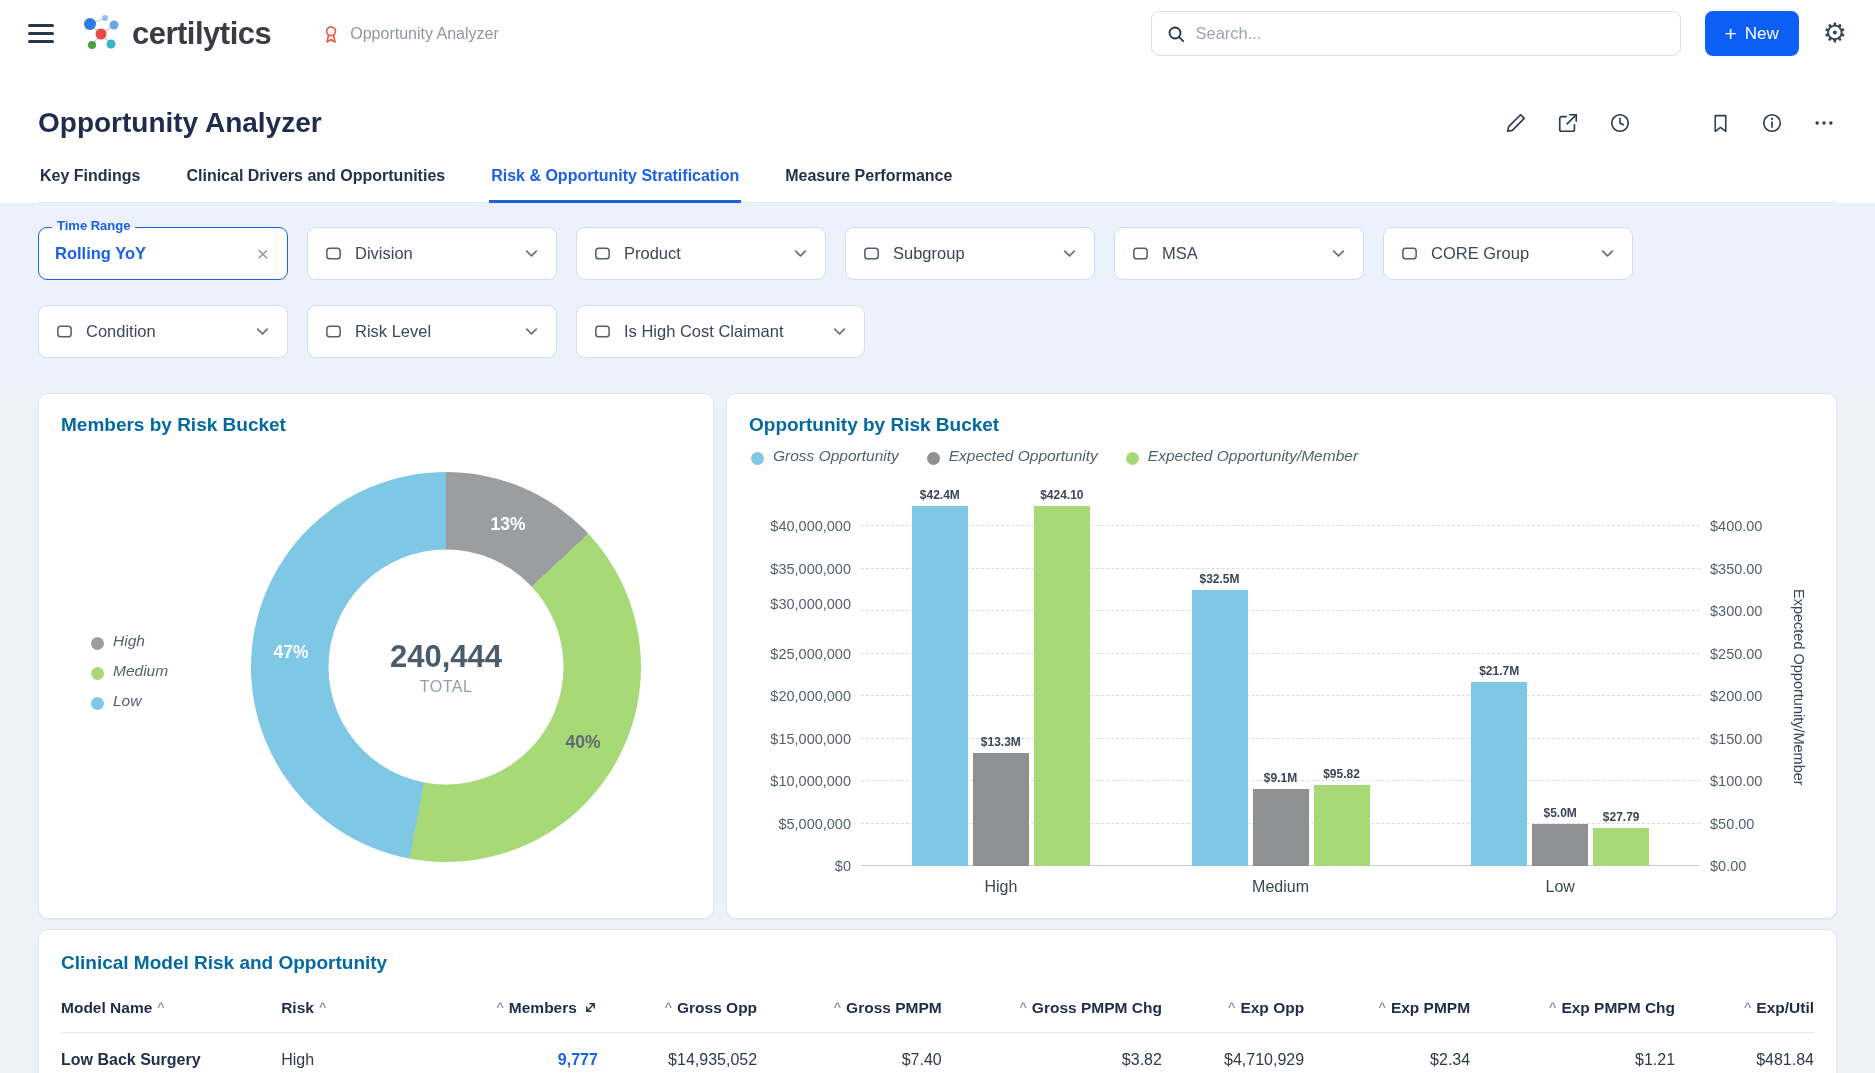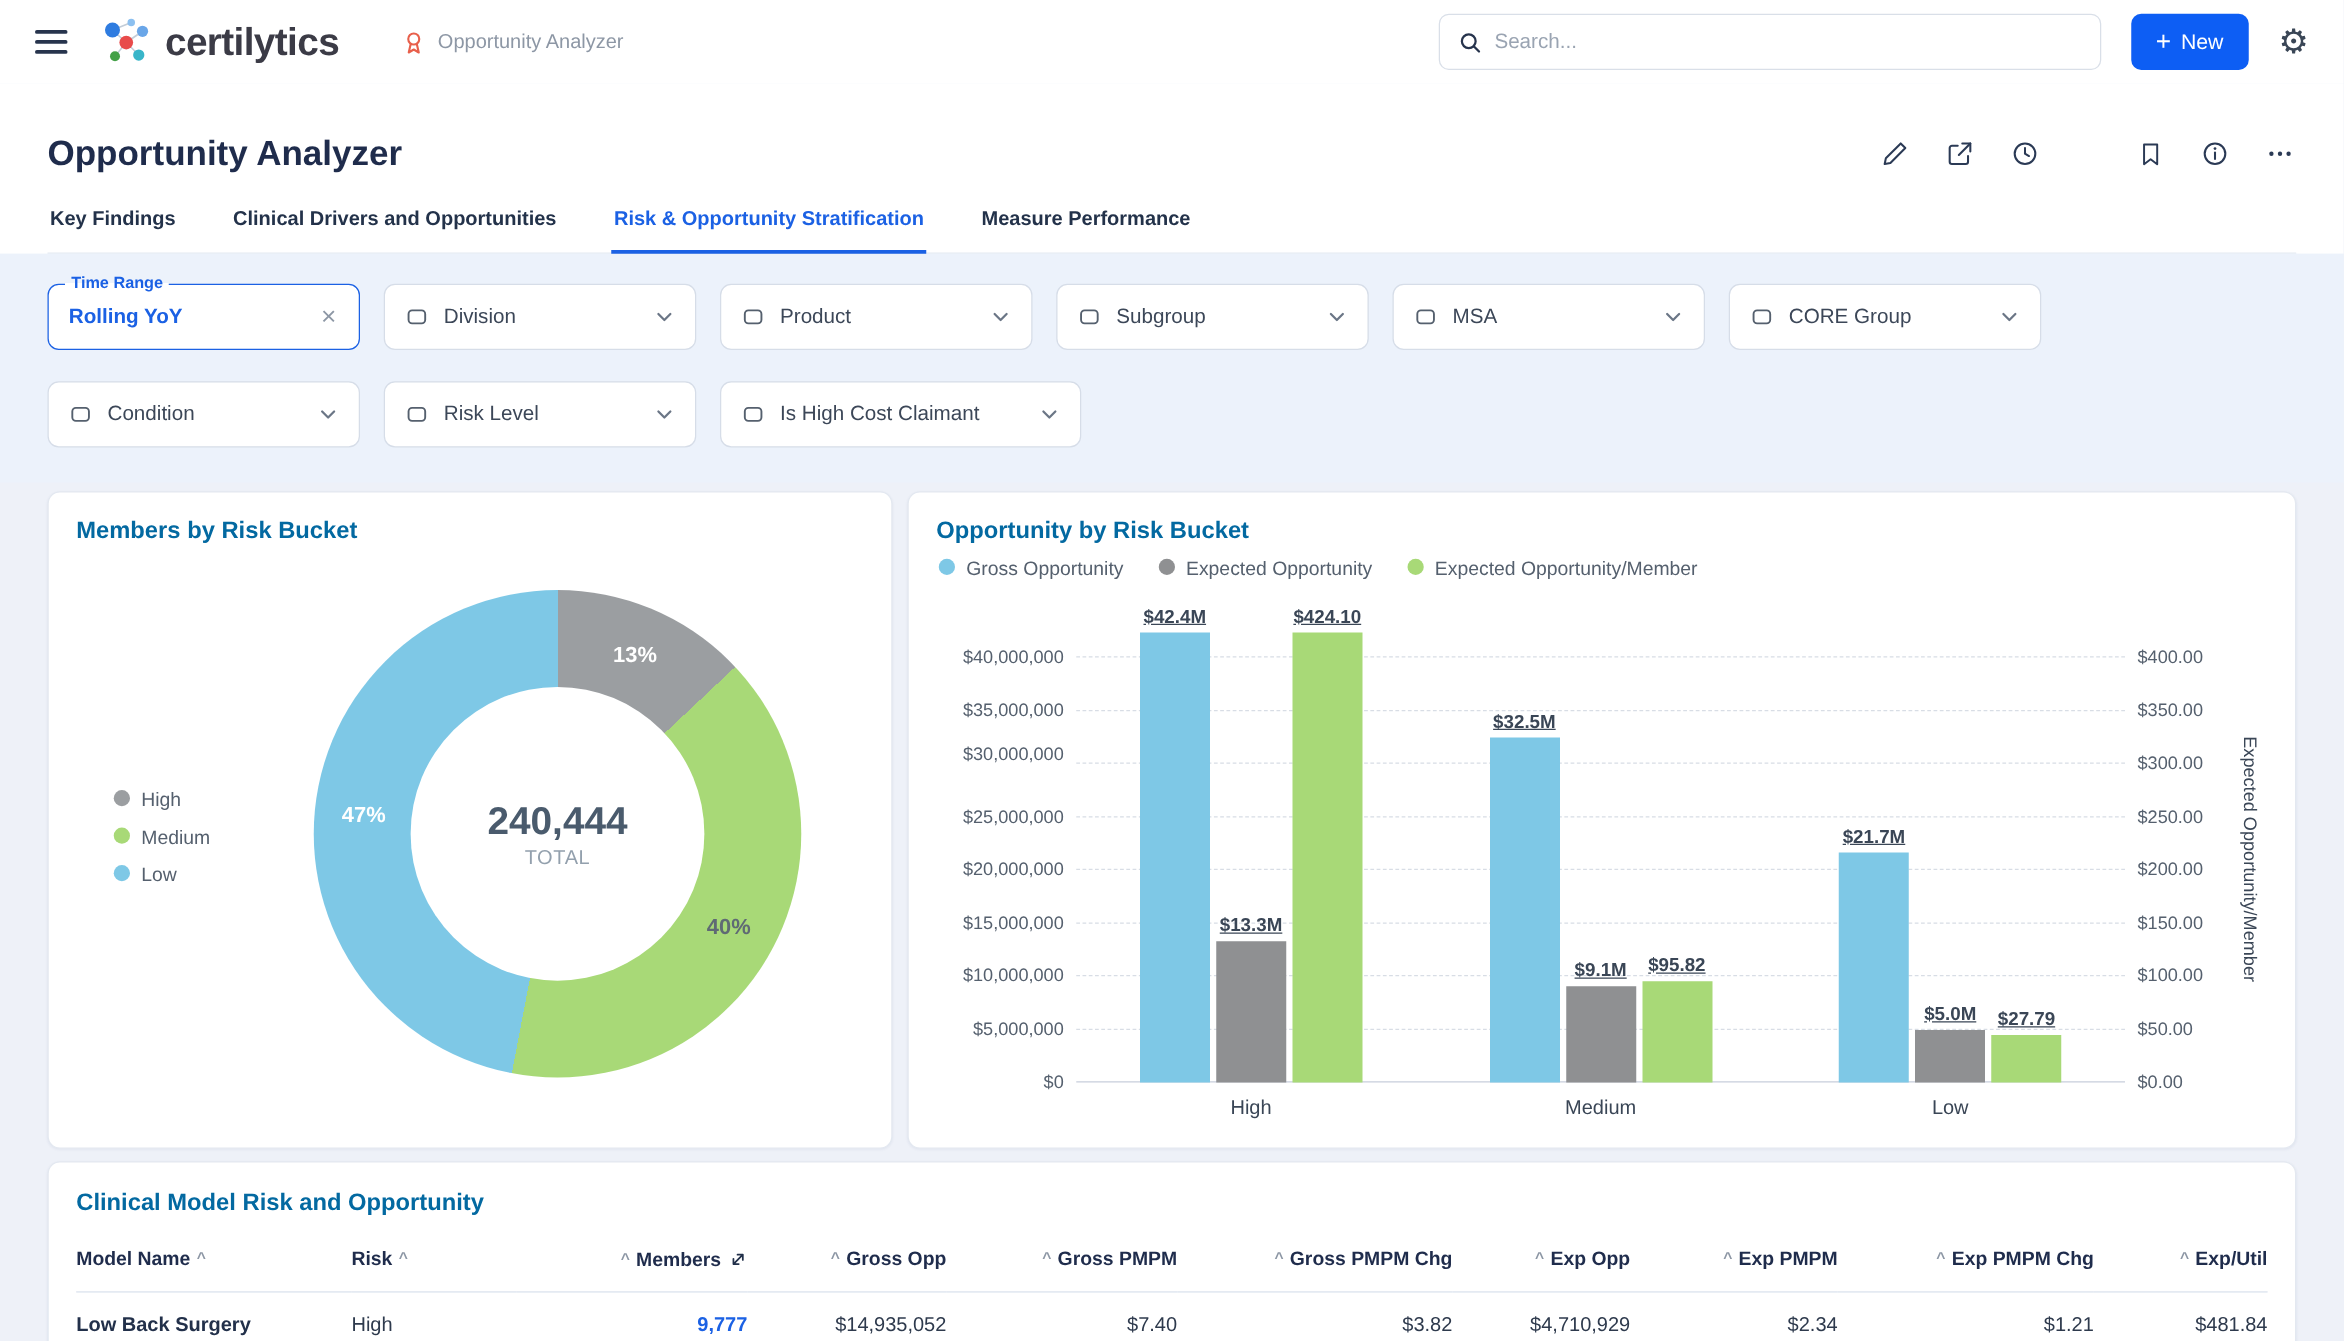--- a/index.html
+++ b/index.html
@@ -53,42 +53,42 @@
   .donut{position:absolute;left:212px;top:78px;width:390px;height:390px;border-radius:50%;}
   .donut::after{content:"";position:absolute;left:50%;top:50%;width:235px;height:235px;background:#fff;border-radius:50%;transform:translate(-50%,-50%);}
   .donut-center{position:absolute;left:212px;top:78px;width:390px;height:390px;display:flex;flex-direction:column;align-items:center;justify-content:center;z-index:2;pointer-events:none;}
   .total-value{font-size:31px;font-weight:700;color:#4a5b6d;}
   .total-label{font-size:16px;color:#93a0ad;margin-top:3px;letter-spacing:.5px;}
   .slice-label{position:absolute;font-size:17.5px;font-weight:700;z-index:3;transform:translate(-50%,-50%);}
   .sl0{left:469px;top:130px;color:#ffffff;}
   .sl1{left:544px;top:348px;color:#5f6a74;}
   .sl2{left:252px;top:258px;color:#ffffff;}
   .donut-legend{position:absolute;left:52px;top:238px;display:flex;flex-direction:column;gap:12px;z-index:2;}
-  .legend-item{display:flex;align-items:flex-start;gap:9px;cursor:pointer;}
+  .legend-item{display:flex;align-items:flex-end;gap:9px;cursor:pointer;font-style:italic;}
   .dot{width:13px;height:13px;border-radius:50%;flex-shrink:0;}
   .legend-lbl{font-size:15.5px;color:#55606e;white-space:nowrap;}
 
   
   .bar-card{flex:1;height:526px;padding:20px 22px 0;}
   .bar-legend{display:flex;gap:28px;margin-top:8px;align-items:center;padding-left:2px;height:24px;}
   .chart-body{display:flex;margin-top:6px;height:426px;}
   .y-axis-left{width:112px;position:relative;flex-shrink:0;}
   .y-axis-right{width:84px;position:relative;flex-shrink:0;}
   .y-axis-title{width:30px;display:flex;align-items:center;justify-content:center;flex-shrink:0;}
   .y-axis-title span{writing-mode:vertical-rl;font-size:14.5px;color:#3a4656;}
   .plot-area{flex:1;position:relative;}
   .gridline{position:absolute;left:0;right:0;border-top:1.5px dashed #d8dde5;}
   .gridline.baseline{border-top:1.5px solid #c8cedb;}
   .tick{position:absolute;font-size:14.5px;color:#55606e;line-height:18px;white-space:nowrap;}
   .tick-l{right:10px;}
   .tick-r{left:10px;}
   .groups{position:absolute;left:0;right:0;top:0;bottom:34px;display:flex;}
   .group{flex:1;display:flex;align-items:flex-end;justify-content:center;gap:5px;}
   .bar{width:56px;position:relative;}
-  .bar-label{position:absolute;bottom:100%;margin-bottom:4px;left:50%;transform:translateX(-50%);font-size:15px;font-weight:700;color:#3a4656;white-space:nowrap;text-decoration:underline;}
+  .bar-label{position:absolute;bottom:100%;margin-bottom:4px;left:50%;transform:translateX(-50%);font-size:12px;font-weight:700;color:#3a4656;white-space:nowrap;}
   .xlabels{position:absolute;left:0;right:0;bottom:0;height:34px;display:flex;}
   .xlabel{flex:1;text-align:center;font-size:16px;color:#3a4656;padding-top:12px;}
 
   
   .table-card{padding:22px 22px 0;min-height:230px;}
   .table-card h2{margin-bottom:10px;}
   table{width:100%;border-collapse:collapse;table-layout:fixed;}
   th{font-size:15.5px;color:#1f2c4c;font-weight:700;padding:14px 0 15px;border-bottom:1px solid #e4e9f1;white-space:nowrap;cursor:pointer;}
   th.l,td.l{text-align:left;}
   th.r,td.r{text-align:right;}

